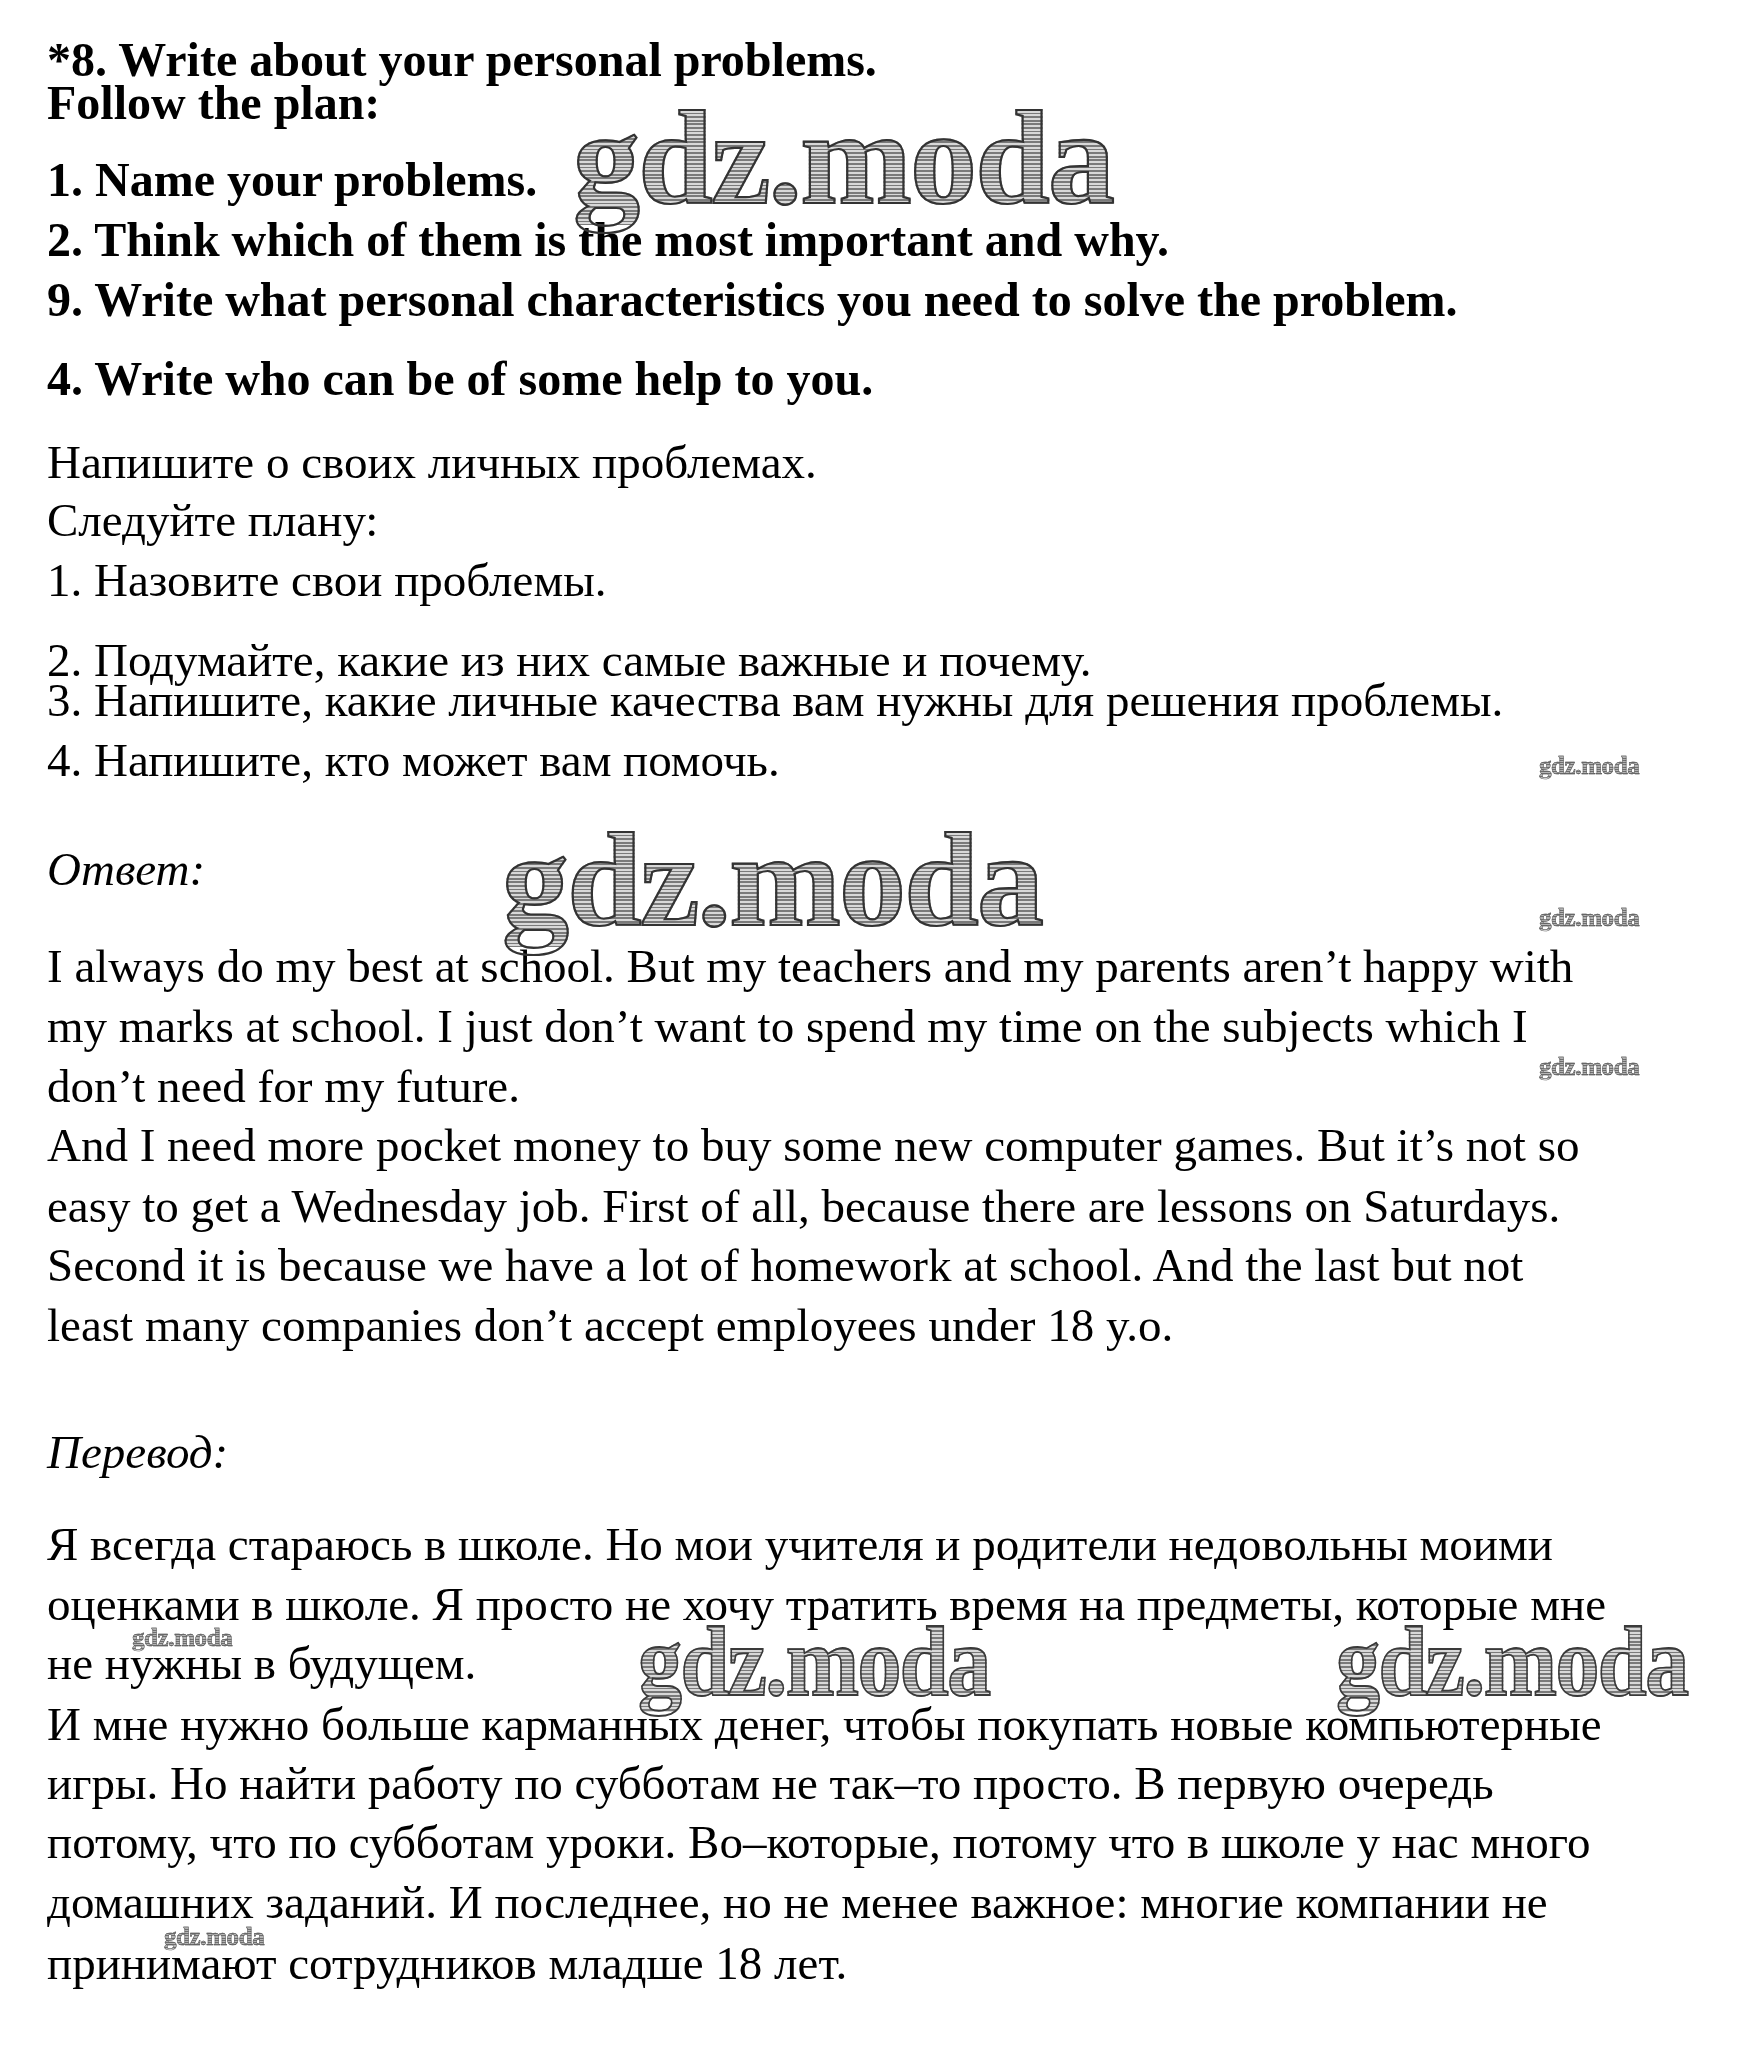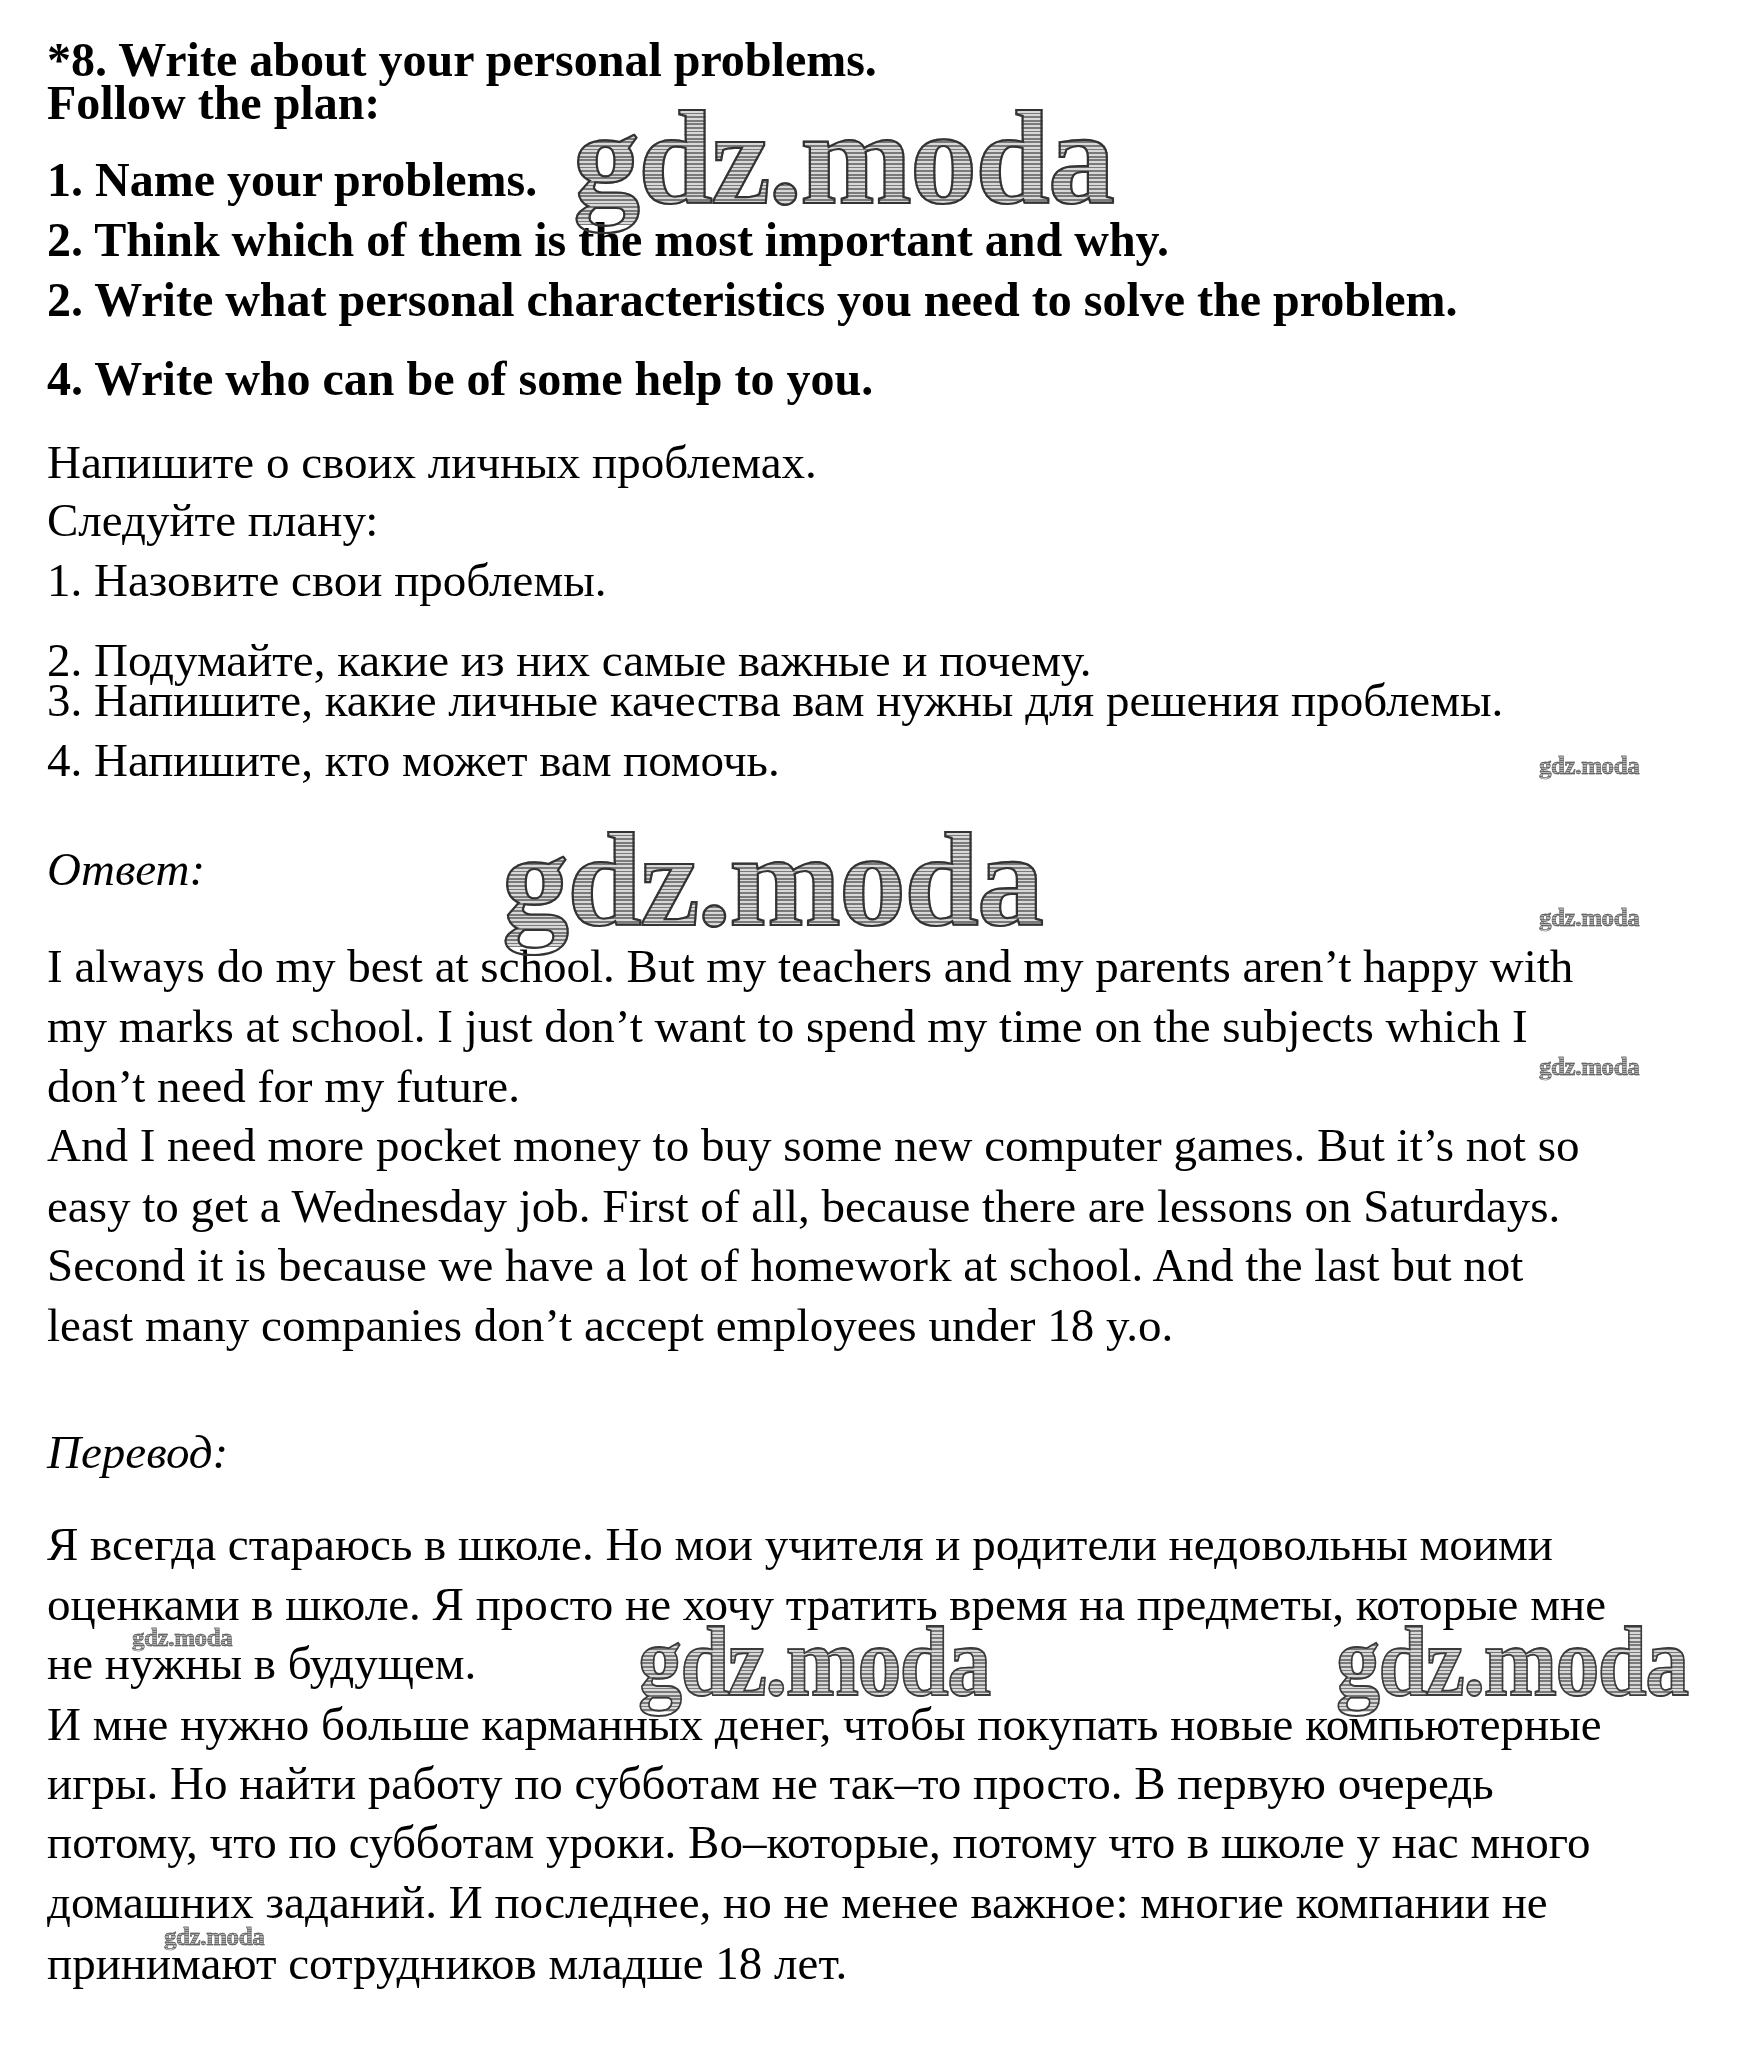--- a/index.html
+++ b/index.html
@@ -63,21 +63,21 @@
     letter-spacing: -0.4px;
   }
 </style>
 </head>
 <body>
 
 <div class="line bold" style="top:36px">*8. Write about your personal problems.</div>
 <div class="line bold" style="top:79px">Follow the plan:</div>
 <div class="line bold" style="top:156px">1. Name your problems.</div>
 <div class="line bold" style="top:216px">2. Think which of them is the most important and why.</div>
-<div class="line bold" style="top:276px">2. Write what personal characteristics you need to solve the problem.</div>
+<div class="line bold" style="top:276px">9. Write what personal characteristics you need to solve the problem.</div>
 <div class="line bold" style="top:355px">4. Write who can be of some help to you.</div>
 
 <div class="line reg" style="top:439px">Напишите о своих личных проблемах.</div>
 <div class="line reg" style="top:497px">Следуйте плану:</div>
 <div class="line reg" style="top:557px">1. Назовите свои проблемы.</div>
 <div class="line reg" style="top:637px">2. Подумайте, какие из них самые важные и почему.</div>
 <div class="line reg" style="top:677px">3. Напишите, какие личные качества вам нужны для решения проблемы.</div>
 <div class="line reg" style="top:737px">4. Напишите, кто может вам помочь.</div>
 
 <div class="line ital" style="top:840px">Ответ:</div>

